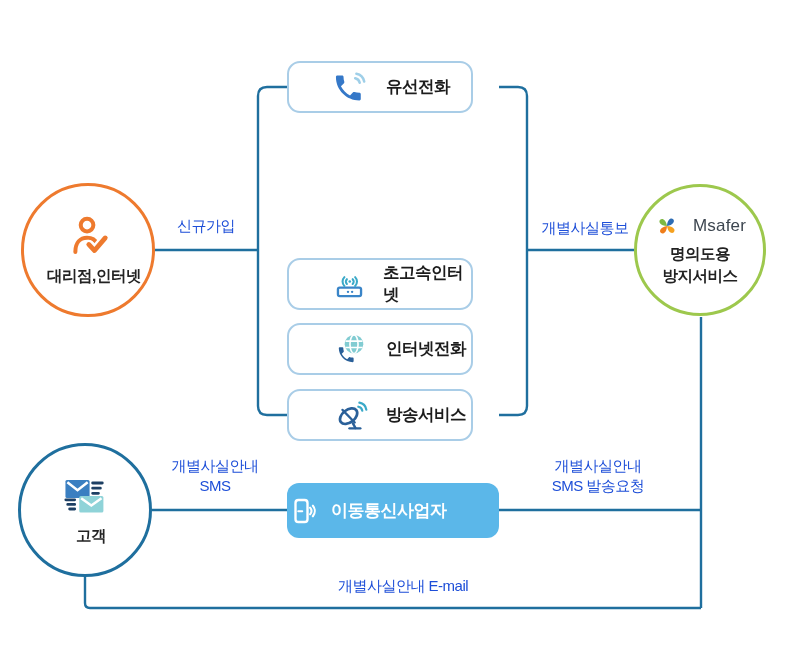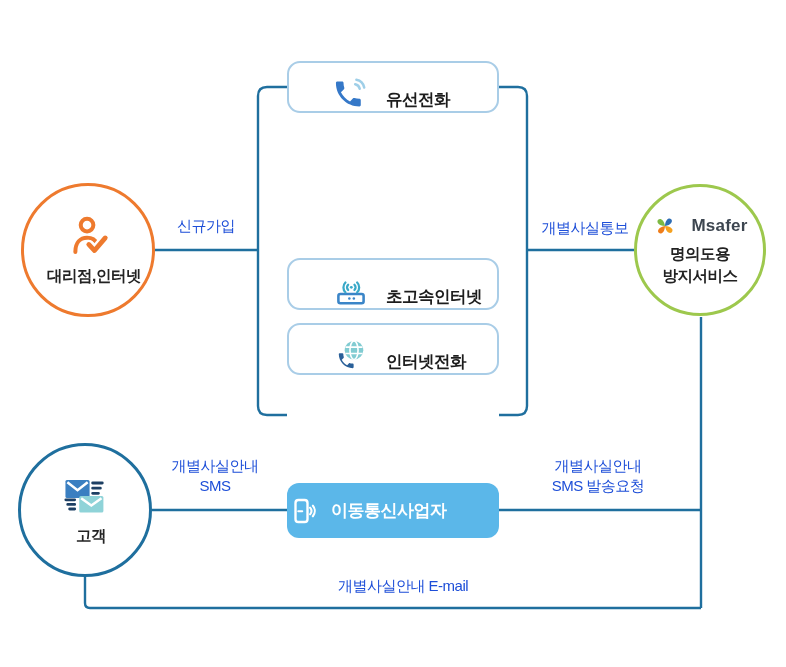--- a/index.html
+++ b/index.html
@@ -9,42 +9,42 @@
 
   
   .node-circle{position:absolute;border-radius:50%;background:#fff;display:flex;flex-direction:column;
     align-items:center;justify-content:center;text-align:center;box-sizing:border-box;}
   .circle-agency{left:21px;top:183px;width:134px;height:134px;border:3px solid #ee7a2e;}
   .circle-msafer{left:634px;top:184px;width:132px;height:132px;border:3px solid #9dc84d;}
   .circle-customer{left:18px;top:443px;width:134px;height:134px;border:3px solid #1f6f9e;}
   .circle-label{font-size:15.5px;font-weight:600;color:#222;margin-top:7px;letter-spacing:-0.5px;margin-left:12px;}
 
   
-  .service-box{position:absolute;left:287px;width:212px;height:52px;background:#fff;
+  .service-box{position:absolute;left:287px;width:186px;height:52px;background:#fff;
     border:2px solid #a9cde7;border-radius:13px;box-sizing:border-box;
-    display:flex;align-items:flex-end;justify-content:flex-start;padding-left:44px;gap:17px;}
+    display:flex;align-items:center;justify-content:flex-start;padding-left:44px;gap:17px;}
   .service-label{font-size:16.5px;font-weight:600;color:#1c1c1c;letter-spacing:-0.5px;}
 
   
   .carrier-box{position:absolute;left:287px;top:483px;width:212px;height:55px;background:#5bb7e9;
     border-radius:12px;display:flex;align-items:center;justify-content:flex-start;gap:14px;box-sizing:border-box;}
   .carrier-label{font-size:17px;font-weight:700;color:#fff;letter-spacing:-0.5px;}
 
   
   .edge-label{position:absolute;font-size:15px;font-weight:500;color:#1d4ed8;text-align:center;
     line-height:20px;letter-spacing:-0.5px;}
   .lbl-signup{left:156px;top:216px;width:100px;}
   .lbl-notify{left:523px;top:218px;width:124px;}
   .lbl-sms{left:153px;top:456px;width:124px;}
   .lbl-sms-req{left:527px;top:456px;width:142px;}
   .lbl-email{left:300px;top:576px;width:206px;}
 
   
   .brand-row{display:flex;align-items:center;gap:5px;margin-bottom:4px;}
-  .brand-text{font-size:17px;font-weight:700;color:#3d4650;letter-spacing:0.2px;padding-left:8px;}
+  .brand-text{font-size:17px;font-weight:400;color:#3d4650;letter-spacing:0.2px;padding-left:8px;}
   .msafer-lines{font-size:15.5px;font-weight:600;color:#222;line-height:22px;letter-spacing:-0.5px;}
 
   .icon{display:block;}
 </style>
 </head>
 <body>
 
 <div class="canvas">
 
   <svg class="connectors" viewBox="0 0 786 667">
@@ -103,20 +103,31 @@
   <div class="service-box" style="top:323px">
     <svg class="icon" width="36" height="36" viewBox="0 0 24 24">
       <circle cx="14" cy="8.8" r="6.2" fill="#82ccd2"></circle>
       <ellipse cx="14" cy="8.8" rx="2.7" ry="6.2" fill="none" stroke="#fff" stroke-width="1.1"></ellipse>
       <path d="M8.3 6.7h11.4 M8.2 11h11.6" stroke="#fff" stroke-width="1.1"></path>
       <path d="M6.62 10.79c1.44 2.83 3.76 5.14 6.59 6.59l2.2-2.2c.27-.27.67-.36 1.02-.24 1.12.37 2.33.57 3.57.57.55 0 1 .45 1 1V20c0 .55-.45 1-1 1-9.39 0-17-7.61-17-17 0-.55.45-1 1-1h3.5c.55 0 1 .45 1 1 0 1.25.2 2.45.57 3.57.11.35.03.74-.25 1.02l-2.2 2.2z" fill="#2a6099" transform="translate(2.2 9.2) scale(0.55)"></path>
     </svg>
     <span class="service-label">인터넷전화</span>
   </div>
 
+  <div class="service-box" style="top:389px">
+    <svg class="icon" width="36" height="36" viewBox="0 0 24 24">
+      <ellipse cx="10.4" cy="12.8" rx="6.5" ry="4.2" fill="none" stroke="#2a6099" stroke-width="1.8" transform="rotate(-38 10.4 12.8)"></ellipse>
+      <path d="M6.3 8.6l8.2 8.4" stroke="#2a6099" stroke-width="1.5" stroke-linecap="round"></path>
+      <path d="M13.3 17.6l1.7 3.1" stroke="#2a6099" stroke-width="1.6" stroke-linecap="round"></path>
+      <path d="M11 20.9h7.2" stroke="#2a6099" stroke-width="1.6" stroke-linecap="round"></path>
+      <path d="M16.9 6.5c1.3.2 2.4 1.3 2.6 2.6" fill="none" stroke="#3aa9c8" stroke-width="1.5" stroke-linecap="round"></path>
+      <path d="M17.6 3.8c2.3.4 4.2 2.3 4.6 4.6" fill="none" stroke="#3aa9c8" stroke-width="1.5" stroke-linecap="round"></path>
+    </svg>
+    <span class="service-label">방송서비스</span>
+  </div>
 
   <div class="node-circle circle-msafer">
     <div class="brand-row">
       <svg class="icon" width="26" height="26" viewBox="0 0 24 24">
         <g>
           <path d="M12 12 C11.2 6.4 7.6 4.4 5.7 6.3 C3.8 8.2 5.8 11.8 12 12 Z" fill="#7db843"></path>
           <path d="M12 12 C11.2 6.4 7.6 4.4 5.7 6.3 C3.8 8.2 5.8 11.8 12 12 Z" fill="#2e6db4" transform="rotate(90 12 12)"></path>
           <path d="M12 12 C11.2 6.4 7.6 4.4 5.7 6.3 C3.8 8.2 5.8 11.8 12 12 Z" fill="#f5a11f" transform="rotate(180 12 12)"></path>
           <path d="M12 12 C11.2 6.4 7.6 4.4 5.7 6.3 C3.8 8.2 5.8 11.8 12 12 Z" fill="#ef7d1a" transform="rotate(270 12 12)"></path>
         </g>

